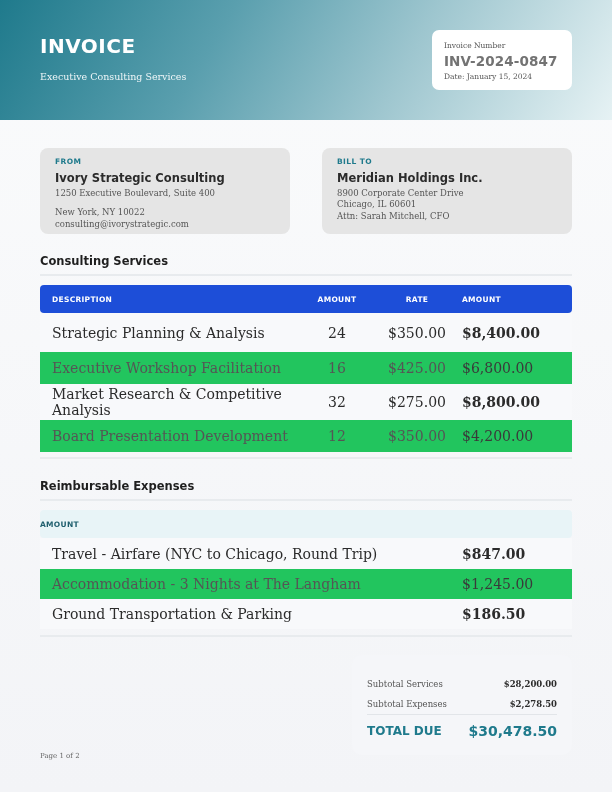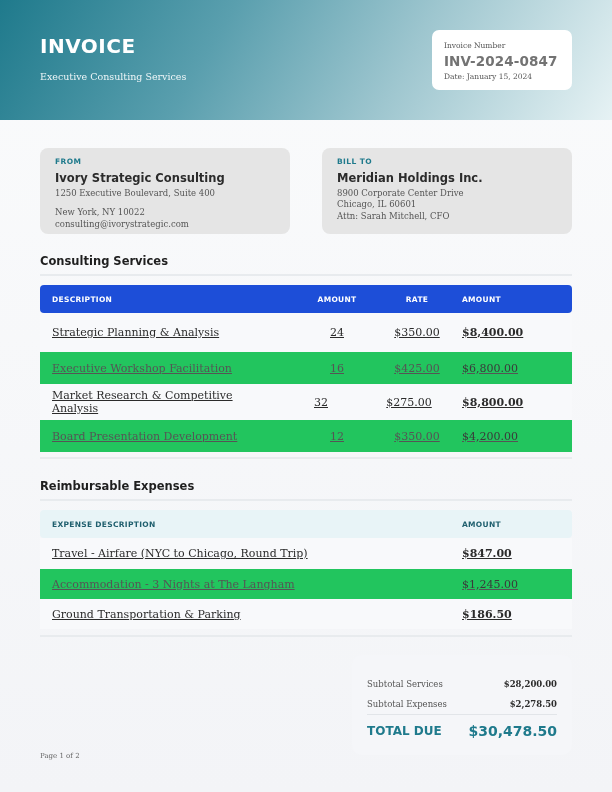--- a/index.html
+++ b/index.html
@@ -60,21 +60,21 @@
     position: absolute; left: 40px; width: 532px; height: 2px; background: #e8ebee;
   }
   .table { position: absolute; left: 40px; width: 532px; }
   .thead {
     display: flex; align-items: center; height: 28px; border-radius: 4px;
     font-family: "DejaVu Sans", sans-serif; font-weight: bold;
     font-size: 7.5px; letter-spacing: 0.3px;
   }
   .thead.dark { background: #1d4ed8; color: #ffffff; }
   .thead.light { background: #e8f4f7; color: #1f5f6e; }
-  .row { display: flex; align-items: center; font-size: 11px; text-decoration: underline; }
+  .row { display: flex; align-items: center; font-size: 14px; }
   .row.odd { background: #f8f9fb; color: #2b2b2b; }
   .row.even { background: #22c55e; color: #555; }
   .c-desc { flex: 1; padding-left: 12px; }
   .c-hours { width: 70px; text-align: center; }
   .c-rate { width: 90px; text-align: center; }
   .c-amount { width: 110px; text-align: left; padding-right: 20px; }
   .c-amount.val { font-weight: bold; color: #2b2b2b; }
   .row.even .c-amount.val { font-weight: normal; color: #3a3a3a; }
   .table-bottom { height: 2px; background: #e8ebee; }
 
@@ -138,42 +138,41 @@
     <div class="c-hours">24</div>
     <div class="c-rate">$350.00</div>
     <div class="c-amount val">$8,400.00</div>
   </div>
   <div class="row even" style="height:32px;">
     <div class="c-desc">Executive Workshop Facilitation</div>
     <div class="c-hours">16</div>
     <div class="c-rate">$425.00</div>
     <div class="c-amount val">$6,800.00</div>
   </div>
-  <div class="row odd" style="height:36px;gap:8px;">
+  <div class="row odd" style="height:36px;">
     <div class="c-desc">Market Research &amp; Competitive Analysis</div>
     <div class="c-hours">32</div>
     <div class="c-rate">$275.00</div>
     <div class="c-amount val">$8,800.00</div>
   </div>
   <div class="row even" style="height:32px;">
     <div class="c-desc">Board Presentation Development</div>
     <div class="c-hours">12</div>
     <div class="c-rate">$350.00</div>
     <div class="c-amount val">$4,200.00</div>
   </div>
   <div style="height:5px;"></div>
   <div class="table-bottom"></div>
 </div>
 
 <div class="section-title" style="top:479px;">Reimbursable Expenses</div>
 <div class="section-rule" style="top:499px;"></div>
 
 <div class="table" style="top:510px;">
   <div class="thead light">
-    <div class="c-desc">EXPENSE DESCRIPTION</div>
     <div class="c-amount">AMOUNT</div>
   </div>
   <div class="row odd" style="height:31px;">
     <div class="c-desc">Travel - Airfare (NYC to Chicago, Round Trip)</div>
     <div class="c-amount val">$847.00</div>
   </div>
   <div class="row even" style="height:30px;">
     <div class="c-desc">Accommodation - 3 Nights at The Langham</div>
     <div class="c-amount val">$1,245.00</div>
   </div>

